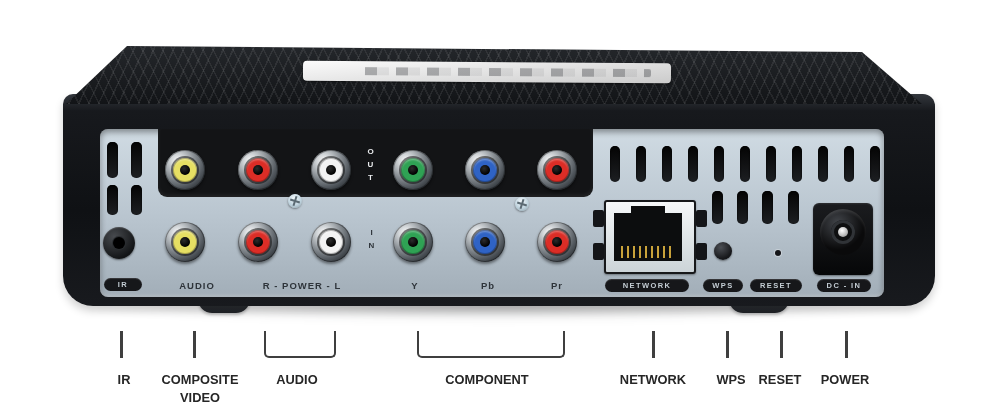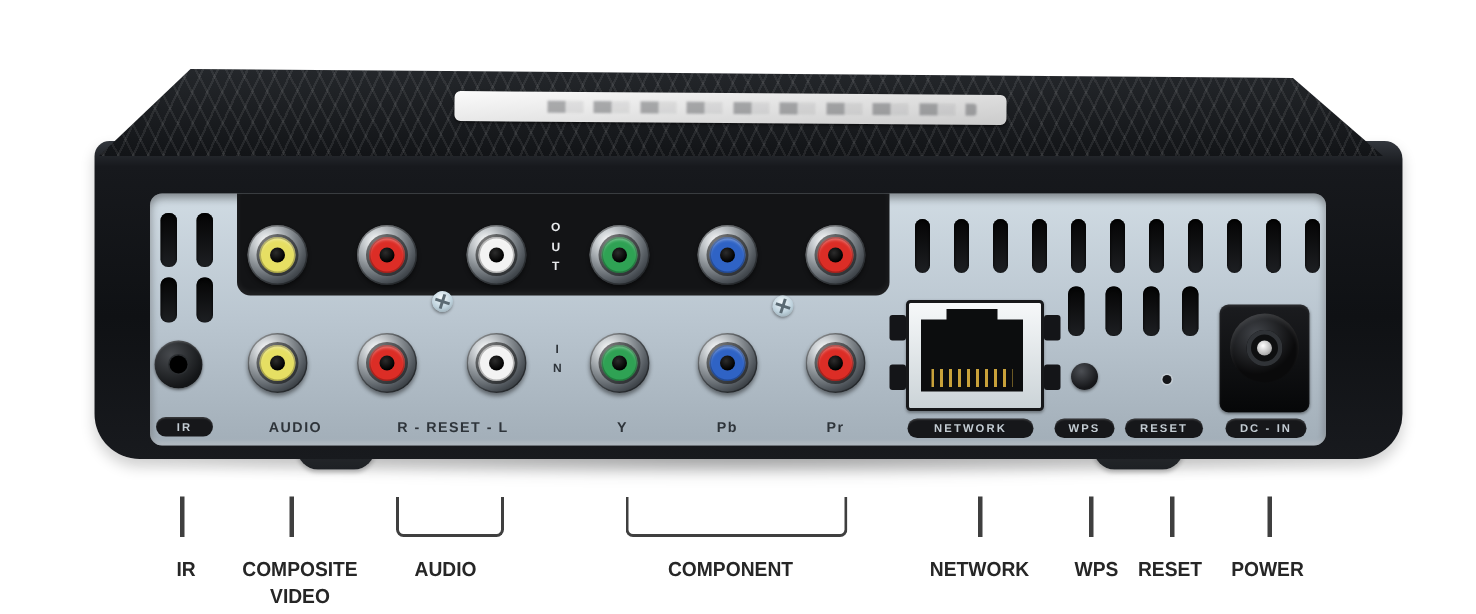--- a/index.html
+++ b/index.html
@@ -149,23 +149,23 @@
     <div class="rca" style="left: 365px; top: 93px; --ring: #2f63c5;"></div>
     <div class="rca" style="left: 437px; top: 93px; --ring: #dc2d26;"></div>
 
     <div class="vtext out">OUT</div>
     <div class="vtext in">IN</div>
 
     <div class="screw" style="left:188px;top:65px;"></div>
     <div class="screw" style="left:415px;top:68px;"></div>
 
     <div class="plabel" style="left:67px;width:60px;">AUDIO</div>
-    <div class="plabel" style="left:132px;width:140px;">R - RESET - L</div>
+    <div class="plabel" style="left:132px;width:140px;">R - POWER - L</div>
     <div class="plabel" style="left:295px;width:40px;">Y</div>
-    <div class="plabel" style="left:352px;width:40px;text-align:right;">Pb</div>
+    <div class="plabel" style="left:368px;width:40px;">Pb</div>
     <div class="plabel" style="left:437px;width:40px;">Pr</div>
 
     <div class="eth">
       <div class="eth-tab" style="left:-13px;top:8px;"></div>
       <div class="eth-tab" style="left:-13px;top:41px;"></div>
       <div class="eth-tab" style="right:-13px;top:8px;"></div>
       <div class="eth-tab" style="right:-13px;top:41px;"></div>
       <div class="eth-cavity"></div>
     </div>
     <div class="badge" style="left:505px;top:150px;width:84px;">NETWORK</div>

